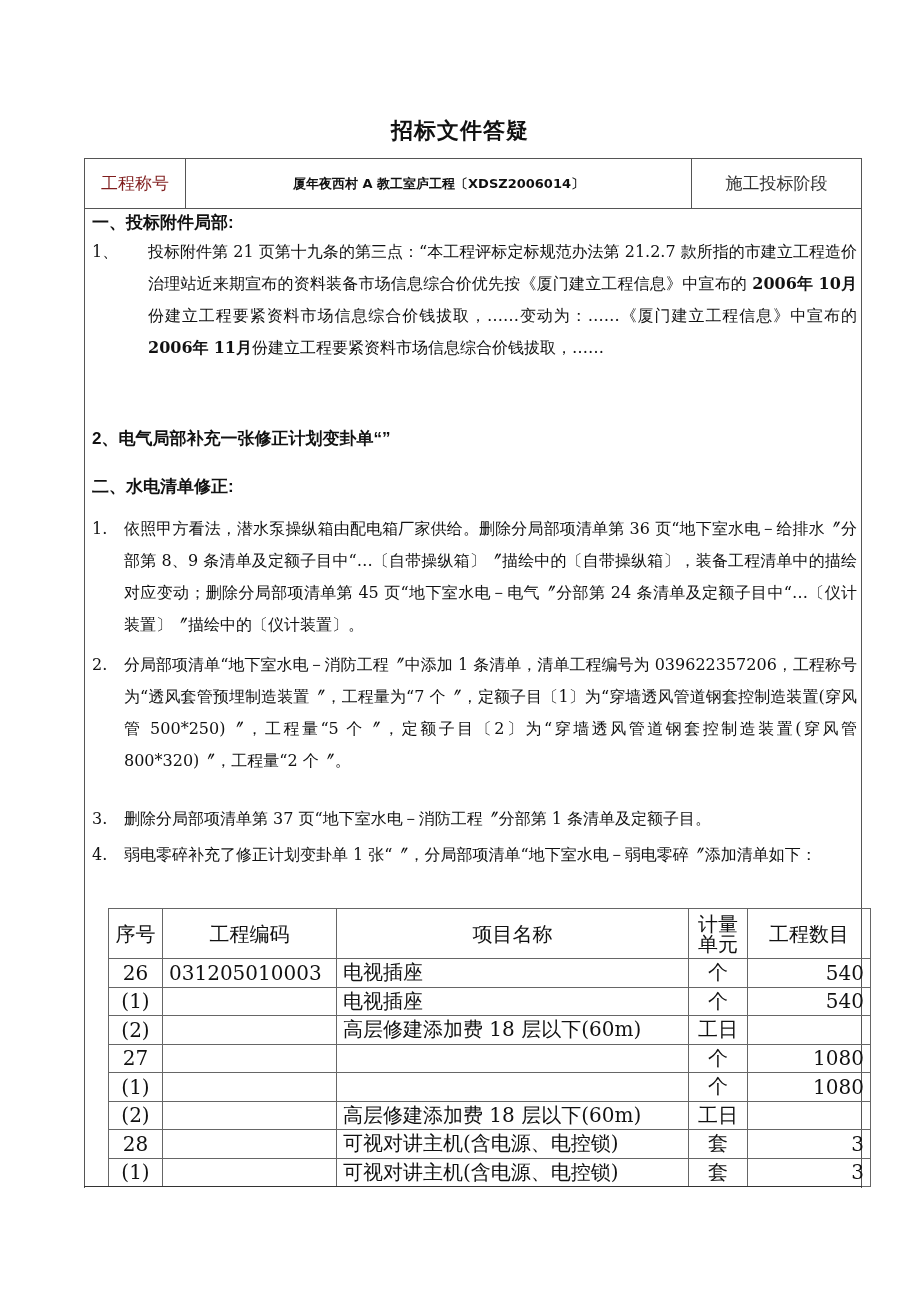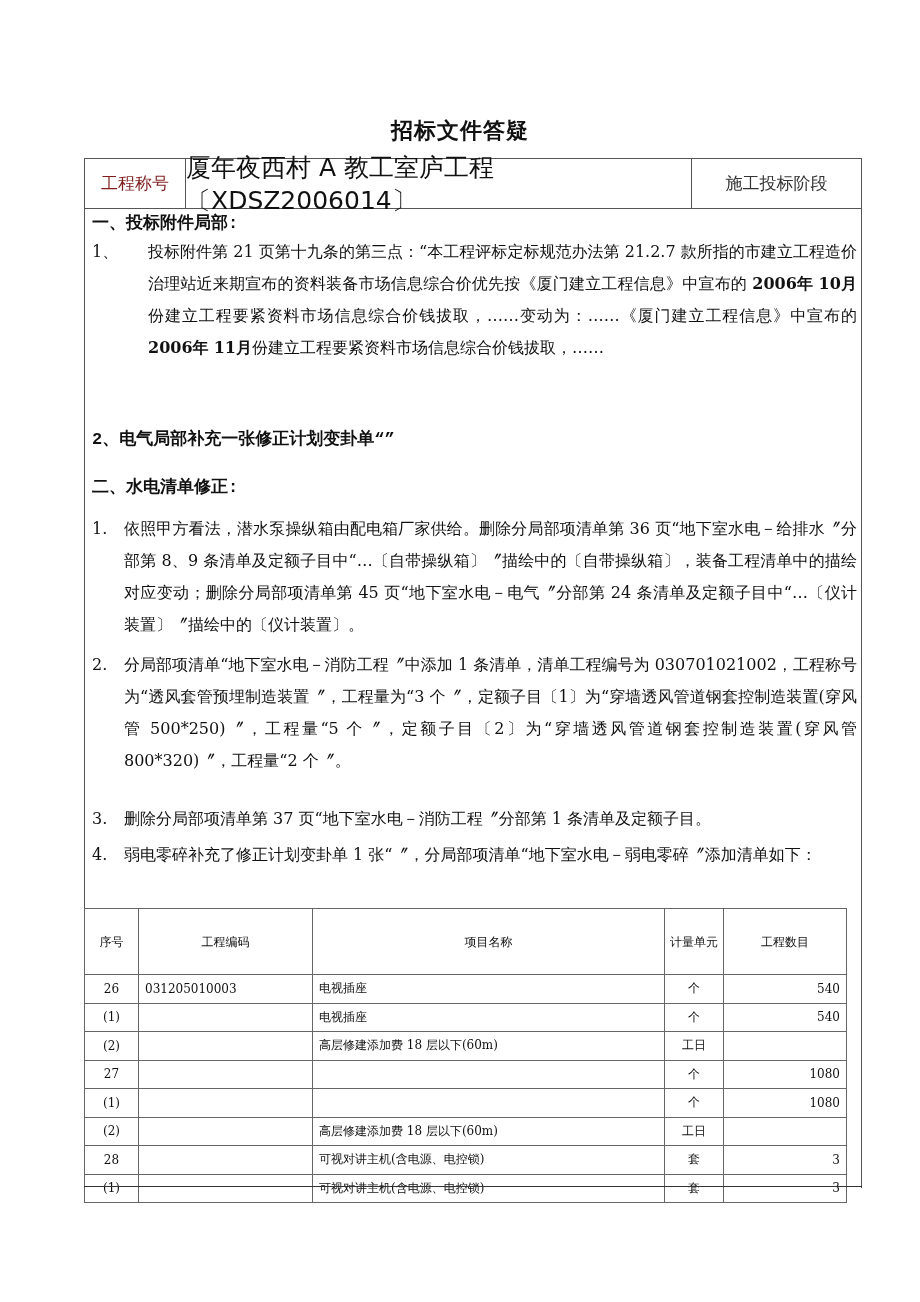--- a/index.html
+++ b/index.html
@@ -8,34 +8,34 @@
   .title { position: absolute; left: 0; width: 920px; top: 116px; text-align: center;
            font-size: 22px; font-weight: bold; letter-spacing: 1px;
            font-family: "DejaVu Sans", "Liberation Sans", sans-serif; }
   .frame { position: absolute; left: 84px; top: 158px; width: 778px; height: 1030px;
            border-left: 1.5px solid #555; border-right: 1.5px solid #555; border-top: 1.5px solid #555;
            box-sizing: border-box; }
   .hdr { position: absolute; left: 84px; top: 158px; width: 778px; height: 51px;
          border: 1.5px solid #555; box-sizing: border-box; display: flex; }
   .hdr > div { display: flex; align-items: center; justify-content: center; box-sizing: border-box; }
   .hdr .c1 { width: 101px; border-right: 1.5px solid #555; font-size: 17px; color: #7f1d1d; }
-  .hdr .c2 { width: 506px; border-right: 1.5px solid #555; font-size: 25px; font-weight: normal;
+  .hdr .c2 { width: 506px; border-right: 1.5px solid #555; font-size: 13px; font-weight: bold;
              font-family: "DejaVu Sans", "Liberation Sans", sans-serif; }
   .hdr .c3 { flex: 1; font-size: 17px; color: #333; text-align: right; }
   .body { position: absolute; left: 92px; top: 209px; width: 765px; }
-  .sec { font-size: 17px; font-weight: bold; font-family: Liberation Mono, monospace;
+  .sec { font-size: 17px; font-weight: bold; font-family: Liberation Sans, sans-serif;
          position: absolute; left: 0; white-space: nowrap; }
   .item { position: absolute; left: 0; width: 765px; font-size: 16px; line-height: 32px; }
   .item .num { position: absolute; left: 0; top: 0; }
   .item .txt { margin-left: 56px; text-align: justify; }
   .item2 .txt { margin-left: 32px; }
   .u { font-weight: bold; }
   .b { font-weight: bold; }
-  table.list { position: absolute; left: 84px; top: 908px; width: 762px; border-collapse: collapse;
-               font-size: 12px; table-layout: fixed; }
+  table.list { position: absolute; left: 108px; top: 908px; width: 762px; border-collapse: collapse;
+               font-size: 20px; table-layout: fixed; }
   table.list td, table.list th { border: 1px solid #666; padding: 0 6px; height: 27.5px; font-weight: normal;
                white-space: nowrap; overflow: hidden; }
   table.list th { height: 49px; text-align: center; line-height: 20px; }
   table.list td.center { text-align: center; }
   table.list td.right { text-align: right; }
   table.list { border: 1.5px solid #333; }
   .frame-bottom { position: absolute; left: 84px; top: 1186px; width: 778px; height: 0; border-top: 1.5px solid #333; }
 </style>
 </head>
 <body>
@@ -62,21 +62,21 @@
 
   <div class="sec" style="top:266px;">二、水电清单修正:</div>
 
   <div class="item item2" style="top:304px;">
     <span class="num">1.</span>
     <div class="txt">依照甲方看法，潜水泵操纵箱由配电箱厂家供给。删除分局部项清单第 36 页“地下室水电－给排水〞分部第 8、9 条清单及定额子目中“…〔自带操纵箱〕〞描绘中的〔自带操纵箱〕，装备工程清单中的描绘对应变动；删除分局部项清单第 45 页“地下室水电－电气〞分部第 24 条清单及定额子目中“…〔仪计装置〕〞描绘中的〔仪计装置〕。</div>
   </div>
 
   <div class="item item2" style="top:440px;">
     <span class="num">2.</span>
-    <div class="txt">分局部项清单“地下室水电－消防工程〞中添加 1 条清单，清单工程编号为 030701021002，工程称号为“透风套管预埋制造装置〞，工程量为“3 个〞，定额子目〔1〕为“穿墙透风管道钢套控制造装置(穿风管 500*250)〞，工程量“5 个〞，定额子目〔2〕为“穿墙透风管道钢套控制造装置(穿风管 800*320)〞，工程量“2 个〞。</div>
+    <div class="txt">分局部项清单“地下室水电－消防工程〞中添加 1 条清单，清单工程编号为 039622357206，工程称号为“透风套管预埋制造装置〞，工程量为“7 个〞，定额子目〔1〕为“穿墙透风管道钢套控制造装置(穿风管 500*250)〞，工程量“5 个〞，定额子目〔2〕为“穿墙透风管道钢套控制造装置(穿风管 800*320)〞，工程量“2 个〞。</div>
   </div>
 
   <div class="item item2" style="top:594px;">
     <span class="num">3.</span>
     <div class="txt">删除分局部项清单第 37 页“地下室水电－消防工程〞分部第 1 条清单及定额子目。</div>
   </div>
 
   <div class="item item2" style="top:630px;">
     <span class="num">4.</span>
     <div class="txt">弱电零碎补充了修正计划变卦单 1 张“〞，分局部项清单“地下室水电－弱电零碎〞添加清单如下：</div>
@@ -89,21 +89,21 @@
       <col style="width:174px">
       <col style="width:352px">
       <col style="width:59px">
       <col style="width:123px">
   </colgroup>
   <thead>
     <tr>
       <th>序号</th>
       <th>工程编码</th>
       <th>项目名称</th>
-      <th style="white-space:normal;padding:8px 4px;">计量单元</th>
+      <th style="white-space:normal;padding:0 4px;">计量单元</th>
       <th>工程数目</th>
     </tr>
   </thead>
   <tbody>
     <tr>
       <td class="center">26</td>
       <td>031205010003</td>
       <td>电视插座</td>
       <td class="center">个</td>
       <td class="right">540</td>

